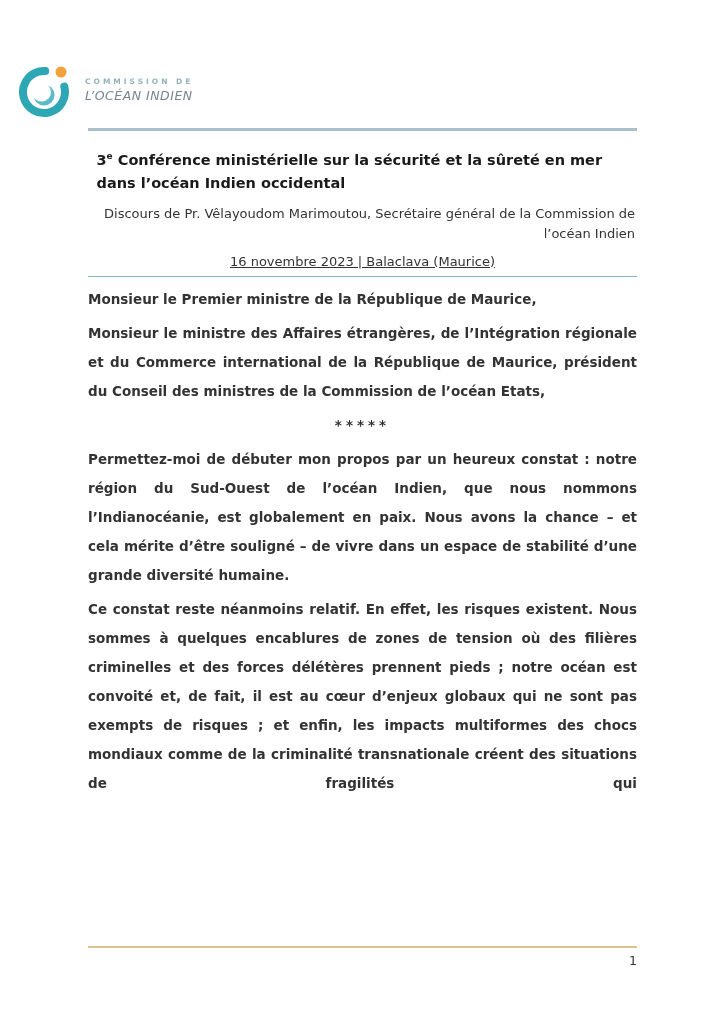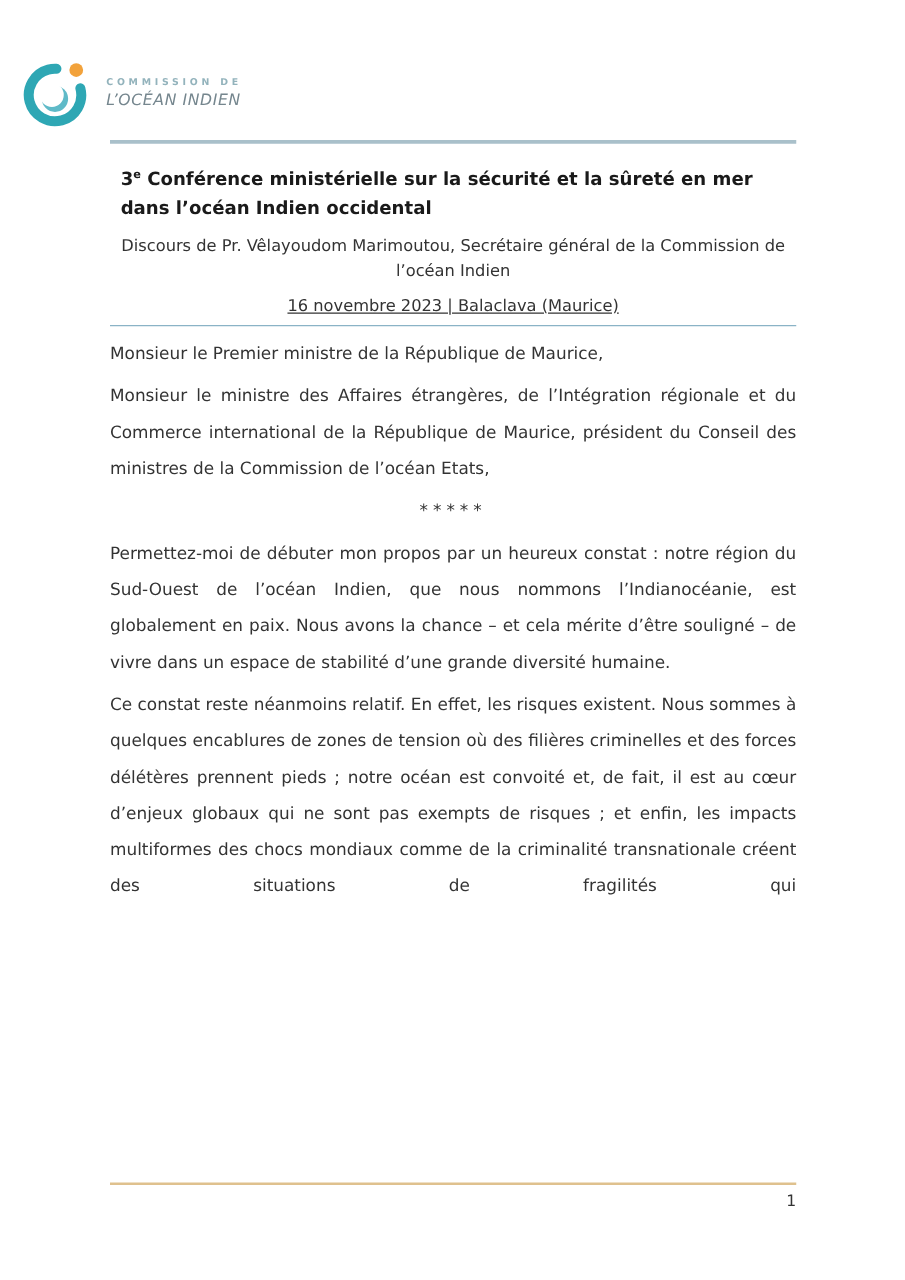--- a/index.html
+++ b/index.html
@@ -12,21 +12,21 @@
     font-family: "DejaVu Sans", sans-serif;
     color: var(--text, #333333);
     box-sizing: border-box;
   }
   .content { padding: 0 87px 0 88px; }
 
   
   .logo-row {
     display: flex;
     align-items: center;
-    padding-top: 46px;
+    padding-top: 62px;
     padding-left: 18px;
     height: 56px;
   }
   .logo-mark { width: 56px; height: 56px; flex: 0 0 auto; }
   .ring   { stroke: var(--teal, #2EA7B4); }
   .dot    { fill: var(--orange, #F2A23B); }
   .wave-a { fill: var(--teal-light, #5FBAC8); }
   .wave-b { fill: #ffffff; }
   .logo-text { margin-left: 11px; display: flex; flex-direction: column; }
   .logo-line1 {
@@ -49,38 +49,38 @@
     font-weight: bold;
     text-align: left;
     color: var(--title-color, #1A1A1A);
   }
   .doc-title sup { font-size: 9px; }
   .doc-subtitle {
     margin: 9px auto 0;
     max-width: 545px;
     font-size: 13px;
     line-height: 20px;
-    text-align: center;
+    text-align: right;
   }
   .doc-dateline {
     margin: 10px 0 0;
     font-size: 13px;
     text-align: center;
     text-decoration: underline;
   }
   .date-rule { margin-top: 7px; height: 1px; background: var(--date-rule, #8AB3C6); }
 
   
   .doc-body {
     margin-top: 8px;
     font-size: 13.5px;
     line-height: 29px;
     text-align: justify;
   }
-  .doc-body p { margin: 0 0 5px; }
+  .doc-body p { margin: 0 0 5px; font-weight: bold; }
   .separator { text-align: center; letter-spacing: 4px; }
   .continued { text-align-last: justify; }
 
   
   .footer { position: absolute; left: 88px; right: 87px; top: 946px; }
   .footer-rule { height: 2px; background: var(--footer-rule, #DFC18E); }
   .page-num {
     text-align: right;
     font-size: 12.5px;
     margin-top: 5px;

